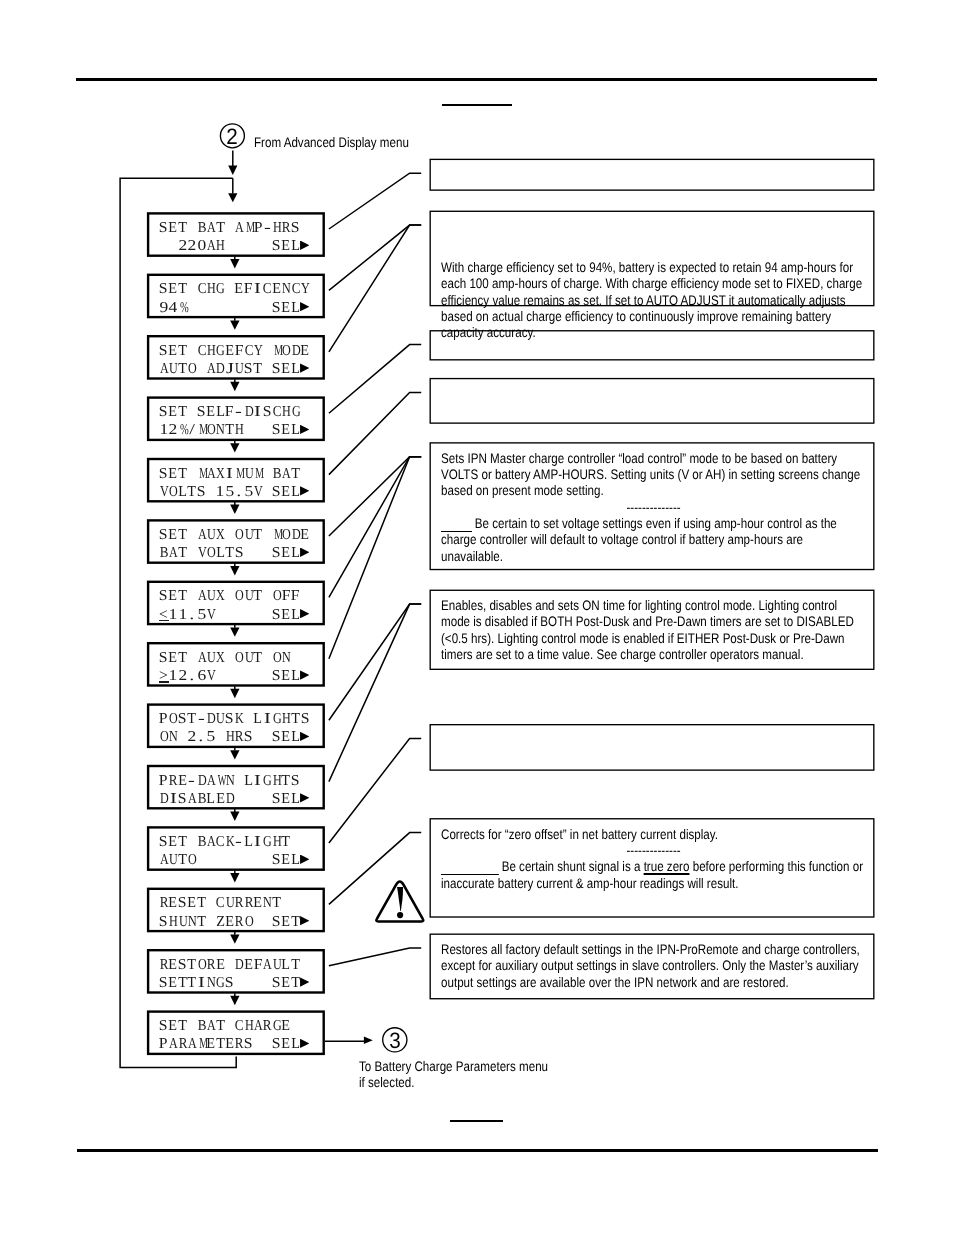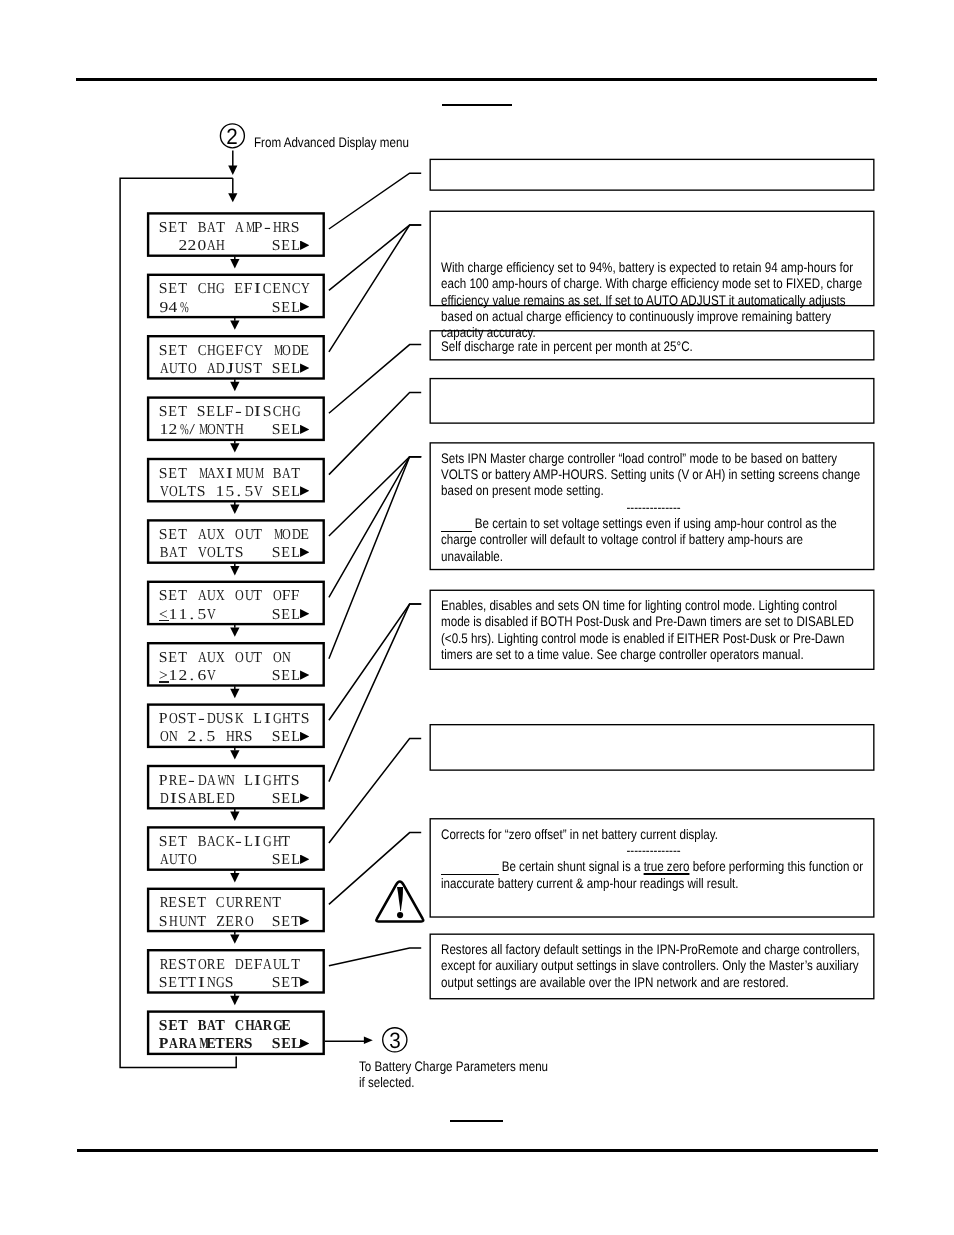--- a/index.html
+++ b/index.html
@@ -172,32 +172,27 @@
 <div class="ln ln2"><span class="ch"><span class="gl" style="transform: scaleX(0.8024);">A</span></span><span class="ch"><span class="gl" style="transform: scaleX(0.8024);">U</span></span><span class="ch"><span class="gl" style="transform: scaleX(0.9477);">T</span></span><span class="ch"><span class="gl" style="transform: scaleX(0.8024);">O</span></span><span class="ch">&nbsp;</span><span class="ch">&nbsp;</span><span class="ch">&nbsp;</span><span class="ch">&nbsp;</span><span class="ch">&nbsp;</span><span class="ch">&nbsp;</span><span class="ch">&nbsp;</span><span class="ch">&nbsp;</span><span class="ch"><span class="gl" style="transform: scaleX(1.041);">S</span></span><span class="ch"><span class="gl" style="transform: scaleX(0.9477);">E</span></span><span class="ch"><span class="gl" style="transform: scaleX(0.9477);">L</span></span><span class="ch arw"><i></i></span></div>
 </div>
 <div class="lcd" style="left:146.9px;top:887.6px;width:178.0px;height:44.7px;">
 <div class="ln ln1"><span class="ch"><span class="gl" style="transform: scaleX(0.8683);">R</span></span><span class="ch"><span class="gl" style="transform: scaleX(0.9477);">E</span></span><span class="ch"><span class="gl" style="transform: scaleX(1.041);">S</span></span><span class="ch"><span class="gl" style="transform: scaleX(0.9477);">E</span></span><span class="ch"><span class="gl" style="transform: scaleX(0.9477);">T</span></span><span class="ch">&nbsp;</span><span class="ch"><span class="gl" style="transform: scaleX(0.8683);">C</span></span><span class="ch"><span class="gl" style="transform: scaleX(0.8024);">U</span></span><span class="ch"><span class="gl" style="transform: scaleX(0.8683);">R</span></span><span class="ch"><span class="gl" style="transform: scaleX(0.8683);">R</span></span><span class="ch"><span class="gl" style="transform: scaleX(0.9477);">E</span></span><span class="ch"><span class="gl" style="transform: scaleX(0.8024);">N</span></span><span class="ch"><span class="gl" style="transform: scaleX(0.9477);">T</span></span></div>
 <div class="ln ln2"><span class="ch"><span class="gl" style="transform: scaleX(1.041);">S</span></span><span class="ch"><span class="gl" style="transform: scaleX(0.8024);">H</span></span><span class="ch"><span class="gl" style="transform: scaleX(0.8024);">U</span></span><span class="ch"><span class="gl" style="transform: scaleX(0.8024);">N</span></span><span class="ch"><span class="gl" style="transform: scaleX(0.9477);">T</span></span><span class="ch">&nbsp;</span><span class="ch"><span class="gl" style="transform: scaleX(0.9477);">Z</span></span><span class="ch"><span class="gl" style="transform: scaleX(0.9477);">E</span></span><span class="ch"><span class="gl" style="transform: scaleX(0.8683);">R</span></span><span class="ch"><span class="gl" style="transform: scaleX(0.8024);">O</span></span><span class="ch">&nbsp;</span><span class="ch">&nbsp;</span><span class="ch"><span class="gl" style="transform: scaleX(1.041);">S</span></span><span class="ch"><span class="gl" style="transform: scaleX(0.9477);">E</span></span><span class="ch"><span class="gl" style="transform: scaleX(0.9477);">T</span></span><span class="ch arw"><i></i></span></div>
 </div>
 <div class="lcd" style="left:146.9px;top:949.0px;width:178.0px;height:44.7px;">
 <div class="ln ln1"><span class="ch"><span class="gl" style="transform: scaleX(0.8683);">R</span></span><span class="ch"><span class="gl" style="transform: scaleX(0.9477);">E</span></span><span class="ch"><span class="gl" style="transform: scaleX(1.041);">S</span></span><span class="ch"><span class="gl" style="transform: scaleX(0.9477);">T</span></span><span class="ch"><span class="gl" style="transform: scaleX(0.8024);">O</span></span><span class="ch"><span class="gl" style="transform: scaleX(0.8683);">R</span></span><span class="ch"><span class="gl" style="transform: scaleX(0.9477);">E</span></span><span class="ch">&nbsp;</span><span class="ch"><span class="gl" style="transform: scaleX(0.8024);">D</span></span><span class="ch"><span class="gl" style="transform: scaleX(0.9477);">E</span></span><span class="ch"><span class="gl" style="transform: scaleX(1.041);">F</span></span><span class="ch"><span class="gl" style="transform: scaleX(0.8024);">A</span></span><span class="ch"><span class="gl" style="transform: scaleX(0.8024);">U</span></span><span class="ch"><span class="gl" style="transform: scaleX(0.9477);">L</span></span><span class="ch"><span class="gl" style="transform: scaleX(0.9477);">T</span></span></div>
 <div class="ln ln2"><span class="ch"><span class="gl" style="transform: scaleX(1.041);">S</span></span><span class="ch"><span class="gl" style="transform: scaleX(0.9477);">E</span></span><span class="ch"><span class="gl" style="transform: scaleX(0.9477);">T</span></span><span class="ch"><span class="gl" style="transform: scaleX(0.9477);">T</span></span><span class="ch"><span class="gl" style="transform: scaleX(1.35);">I</span></span><span class="ch"><span class="gl" style="transform: scaleX(0.8024);">N</span></span><span class="ch"><span class="gl" style="transform: scaleX(0.8024);">G</span></span><span class="ch"><span class="gl" style="transform: scaleX(1.041);">S</span></span><span class="ch">&nbsp;</span><span class="ch">&nbsp;</span><span class="ch">&nbsp;</span><span class="ch">&nbsp;</span><span class="ch"><span class="gl" style="transform: scaleX(1.041);">S</span></span><span class="ch"><span class="gl" style="transform: scaleX(0.9477);">E</span></span><span class="ch"><span class="gl" style="transform: scaleX(0.9477);">T</span></span><span class="ch arw"><i></i></span></div>
 </div>
-<div class="lcd" style="left:146.9px;top:1010.4px;width:178.0px;height:44.7px;font-weight:bold;">
+<div class="lcd" style="left:146.9px;top:1010.4px;width:178.0px;height:44.7px;">
 <div class="ln ln1"><span class="ch"><span class="gl" style="transform: scaleX(1.041);">S</span></span><span class="ch"><span class="gl" style="transform: scaleX(0.9477);">E</span></span><span class="ch"><span class="gl" style="transform: scaleX(0.9477);">T</span></span><span class="ch">&nbsp;</span><span class="ch"><span class="gl" style="transform: scaleX(0.8683);">B</span></span><span class="ch"><span class="gl" style="transform: scaleX(0.8024);">A</span></span><span class="ch"><span class="gl" style="transform: scaleX(0.9477);">T</span></span><span class="ch">&nbsp;</span><span class="ch"><span class="gl" style="transform: scaleX(0.8683);">C</span></span><span class="ch"><span class="gl" style="transform: scaleX(0.8024);">H</span></span><span class="ch"><span class="gl" style="transform: scaleX(0.8024);">A</span></span><span class="ch"><span class="gl" style="transform: scaleX(0.8683);">R</span></span><span class="ch"><span class="gl" style="transform: scaleX(0.8024);">G</span></span><span class="ch"><span class="gl" style="transform: scaleX(0.9477);">E</span></span></div>
 <div class="ln ln2"><span class="ch"><span class="gl" style="transform: scaleX(1.041);">P</span></span><span class="ch"><span class="gl" style="transform: scaleX(0.8024);">A</span></span><span class="ch"><span class="gl" style="transform: scaleX(0.8683);">R</span></span><span class="ch"><span class="gl" style="transform: scaleX(0.8024);">A</span></span><span class="ch"><span class="gl" style="transform: scaleX(0.652);">M</span></span><span class="ch"><span class="gl" style="transform: scaleX(0.9477);">E</span></span><span class="ch"><span class="gl" style="transform: scaleX(0.9477);">T</span></span><span class="ch"><span class="gl" style="transform: scaleX(0.9477);">E</span></span><span class="ch"><span class="gl" style="transform: scaleX(0.8683);">R</span></span><span class="ch"><span class="gl" style="transform: scaleX(1.041);">S</span></span><span class="ch">&nbsp;</span><span class="ch">&nbsp;</span><span class="ch"><span class="gl" style="transform: scaleX(1.041);">S</span></span><span class="ch"><span class="gl" style="transform: scaleX(0.9477);">E</span></span><span class="ch"><span class="gl" style="transform: scaleX(0.9477);">L</span></span><span class="ch arw"><i></i></span></div>
 </div>
 <div class="note" style="left:429.5px;top:210.6px;width:445.0px;height:106px;margin-top:41px;">
 <div class="nin">
 <p>With charge efficiency set to 94%, battery is expected to retain 94 amp-hours for each 100 amp-hours of charge. With charge efficiency mode set to FIXED, charge efficiency value remains as set. If set to AUTO ADJUST it automatically adjusts based on actual charge efficiency to continuously improve remaining battery capacity accuracy.</p>
-</div>
-</div>
-<div class="note" style="left:429.5px;top:330.1px;width:445.0px;height:30.4px;">
-<div class="nin">
-<p>Self discharge rate in percent per month at 25°C.</p>
 </div>
 </div>
 <div class="note" style="left:429.5px;top:442.2px;width:445.0px;height:128.0px;">
 <div class="nin">
 <p>Sets IPN Master charge controller “load control” mode to be based on battery VOLTS or battery AMP-HOURS. Setting units (V or AH) in setting screens change based on present mode setting.</p>
 <p class="ctr">--------------</p>
 <p><span class="redbar" style="width:36.5px;"></span> <span>Be certain to set voltage settings even if using amp-hour control as the charge controller will default to voltage control if battery amp-hours are unavailable.</span></p>
 </div>
 </div>
 <div class="note" style="left:429.5px;top:589.6px;width:445.0px;height:80.4px;">

